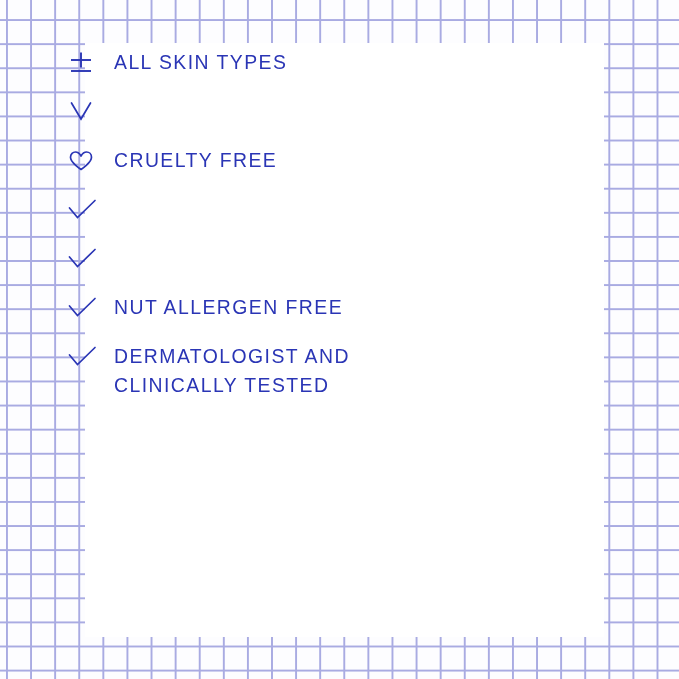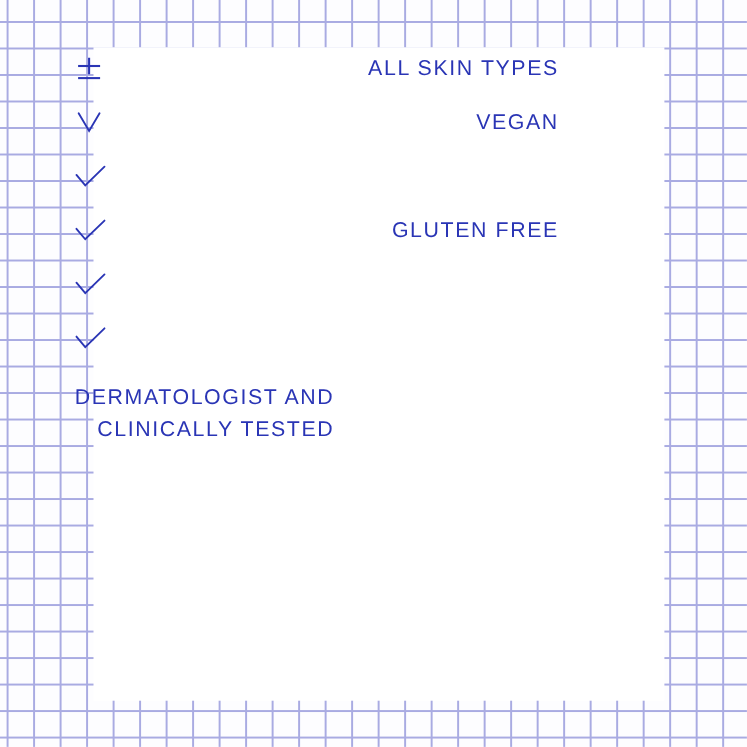--- a/index.html
+++ b/index.html
@@ -17,21 +17,20 @@
   #page {
     position: relative;
     width: 679px;
     height: 679px;
     background-color: #fdfdff;
     background-image:
       linear-gradient(to right, #a9abe2 0px, #a9abe2 1.6px, rgba(169,171,226,0) 1.6px),
       linear-gradient(to bottom, #a9abe2 0px, #a9abe2 1.6px, rgba(169,171,226,0) 1.6px);
     background-size: 24.1px 24.1px;
     background-position: 6px -5px, 6px -5px;
-    text-align: right;
   }
 
   
   #card {
     position: absolute;
     left: 85px;
     top: 43px;
     width: 519px;
     height: 594px;
     background: #ffffff;
@@ -46,21 +45,20 @@
   }
 
   .claim-row {
     position: relative;
     min-height: 49px;
     display: flex;
     align-items: flex-start;
   }
   .claim-row.two-line {
     min-height: 78px;
-    flex-direction: column;
   }
 
   .claim-icon {
     width: 46px;
     flex: 0 0 46px;
     display: flex;
     align-items: flex-start;
     justify-content: flex-start;
     padding-top: 8px;
   }
@@ -100,48 +98,55 @@
       </span>
       <span class="claim-label">ALL SKIN TYPES</span>
     </div>
 
     <div class="claim-row">
       <span class="claim-icon">
         <svg width="26" height="24" viewBox="0 0 26 24" fill="none" stroke="#2a35b5" stroke-width="1.7" stroke-linecap="round" stroke-linejoin="miter">
           <polyline points="3.5,2 13,18 22.5,2"></polyline>
         </svg>
       </span>
-      <span class="claim-label">VEGAN</span>
     </div>
 
+    <div class="claim-row">
+      <span class="claim-icon">
+        <svg width="26" height="24" viewBox="0 0 26 24" fill="none" stroke="#2a35b5" stroke-width="1.7" stroke-linecap="round" stroke-linejoin="round">
+          <path d="M13 19.5 C13 19.5 2.5 12.6 2.5 7.2 C2.5 3.9 5.0 2.0 7.4 2.0 C9.9 2.0 11.8 3.8 13 6.0 C14.2 3.8 16.1 2.0 18.6 2.0 C21.0 2.0 23.5 3.9 23.5 7.2 C23.5 12.6 13 19.5 13 19.5 Z"></path>
+        </svg>
+      </span>
+      <span class="claim-label">CRUELTY FREE</span>
+    </div>
 
     <div class="claim-row">
       <span class="claim-icon">
         <svg width="30" height="24" viewBox="0 0 30 24" fill="none" stroke="#2a35b5" stroke-width="1.7" stroke-linecap="round" stroke-linejoin="miter">
           <polyline points="1.5,9 9.5,18.5 27,1.5"></polyline>
         </svg>
       </span>
     </div>
 
 
     <div class="claim-row">
       <span class="claim-icon">
         <svg width="30" height="24" viewBox="0 0 30 24" fill="none" stroke="#2a35b5" stroke-width="1.7" stroke-linecap="round" stroke-linejoin="miter">
           <polyline points="1.5,9 9.5,18.5 27,1.5"></polyline>
         </svg>
       </span>
-      <span class="claim-label">GLUTEN FREE</span>
     </div>
 
     <div class="claim-row">
       <span class="claim-icon">
         <svg width="30" height="24" viewBox="0 0 30 24" fill="none" stroke="#2a35b5" stroke-width="1.7" stroke-linecap="round" stroke-linejoin="miter">
           <polyline points="1.5,9 9.5,18.5 27,1.5"></polyline>
         </svg>
       </span>
+      <span class="claim-label">NUT ALLERGEN FREE</span>
     </div>
 
 
     <div class="claim-row two-line">
       <span class="claim-icon">
         <svg width="30" height="24" viewBox="0 0 30 24" fill="none" stroke="#2a35b5" stroke-width="1.7" stroke-linecap="round" stroke-linejoin="miter">
           <polyline points="1.5,9 9.5,18.5 27,1.5"></polyline>
         </svg>
       </span>
       <span class="claim-label">DERMATOLOGIST AND

